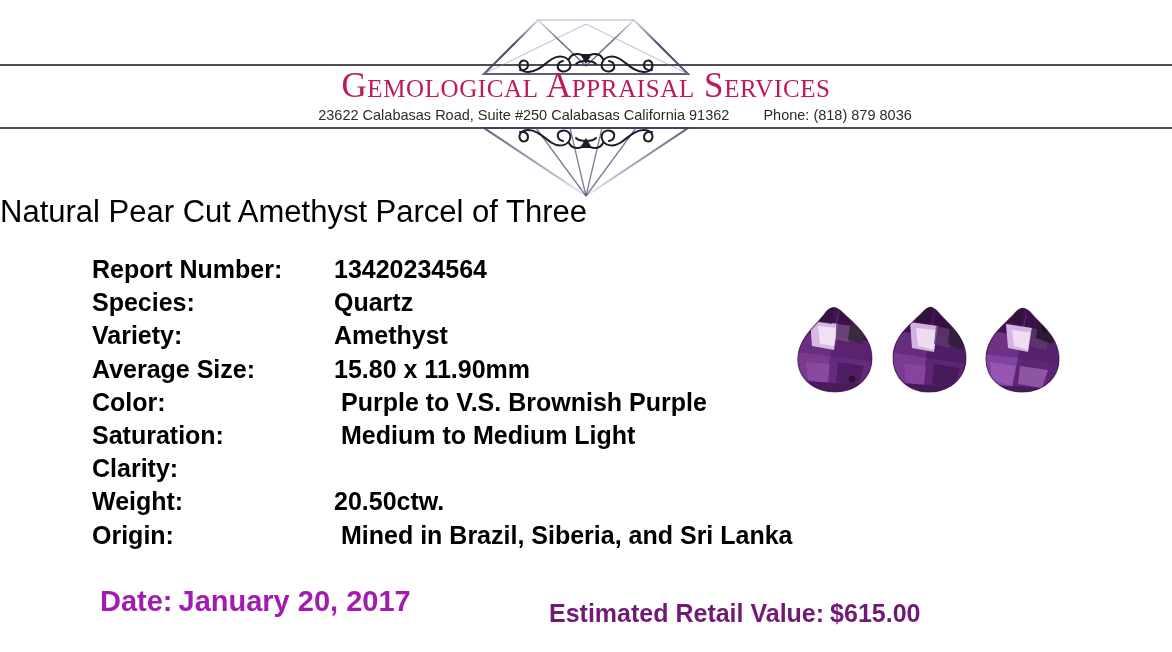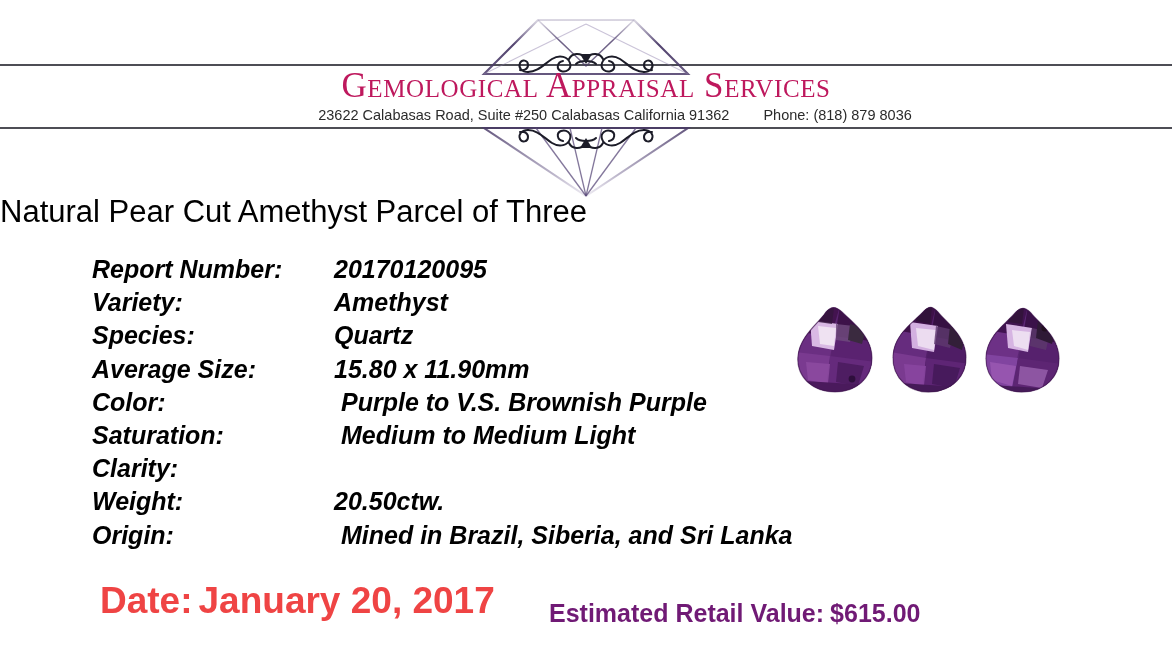--- a/index.html
+++ b/index.html
@@ -89,21 +89,20 @@
     line-height: 38px;
     white-space: nowrap;
   }
 
   
   #spec-table {
     position: absolute;
     left: 92px;
     top: 253px;
     width: 800px;
-    font-style: italic;
   }
   .spec-row {
     position: relative;
     height: 33.2px;
     white-space: nowrap;
   }
   .spec-label {
     position: absolute;
     left: 0;
     top: 0;
@@ -145,23 +144,23 @@
     left: 0;
     top: 581px;
     width: 1172px;
     height: 46px;
     white-space: nowrap;
   }
   #date-line {
     position: absolute;
     left: 100px;
     top: 0;
-    font-size: 37px;
+    font-size: 29px;
     font-weight: bold;
-    color: #ef4444;
+    color: #a21caf;
     line-height: 40px;
   }
   #value-line {
     position: absolute;
     left: 549px;
     top: 12px;
     font-size: 25px;
     font-weight: bold;
     color: #701a75;
     line-height: 40px;
@@ -236,29 +235,29 @@
       <span class="gap"></span>
       <span class="phone">Phone: (818) 879 8036</span>
     </div>
   </div>
 
   <div id="report-title">Natural Pear Cut Amethyst Parcel of Three</div>
 
   <div id="spec-table">
     <div class="spec-row">
       <span class="spec-label">Report Number:</span>
-      <span class="spec-value">20170120095</span>
+      <span class="spec-value">13420234564</span>
+    </div>
+    <div class="spec-row">
+      <span class="spec-label">Species:</span>
+      <span class="spec-value">Quartz</span>
     </div>
     <div class="spec-row">
       <span class="spec-label">Variety:</span>
       <span class="spec-value">Amethyst</span>
-    </div>
-    <div class="spec-row">
-      <span class="spec-label">Species:</span>
-      <span class="spec-value">Quartz</span>
     </div>
     <div class="spec-row">
       <span class="spec-label">Average Size:</span>
       <span class="spec-value">15.80 x 11.90mm</span>
     </div>
     <div class="spec-row">
       <span class="spec-label">Color:</span>
       <span class="spec-value indent">Purple to V.S. Brownish Purple</span>
     </div>
     <div class="spec-row">

